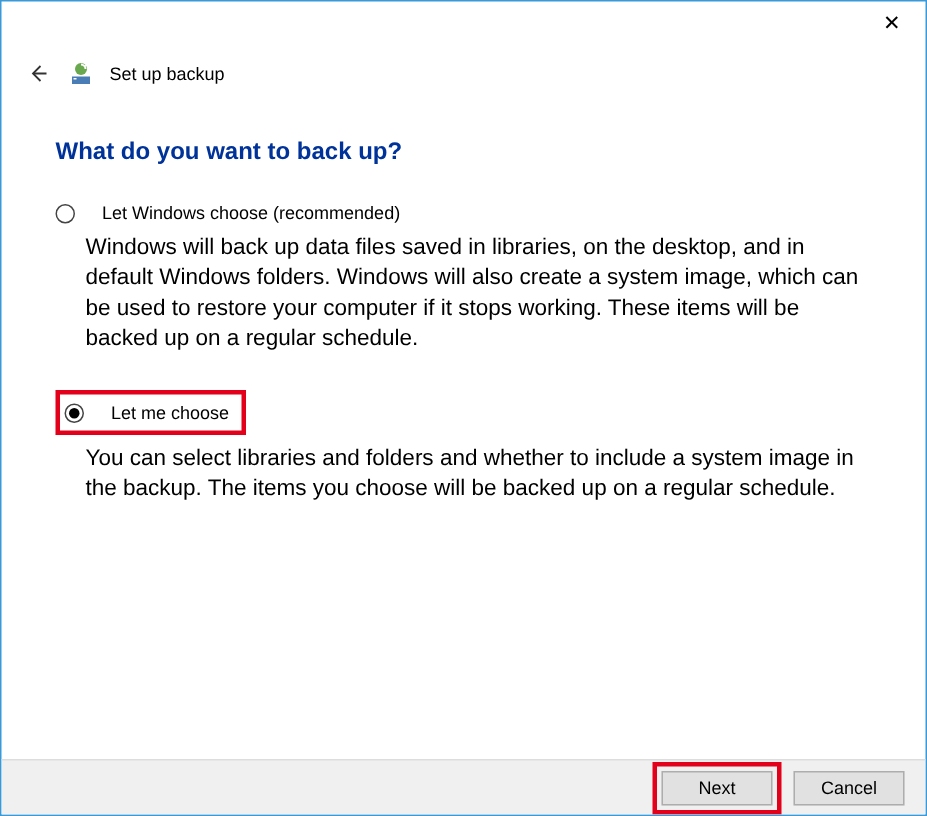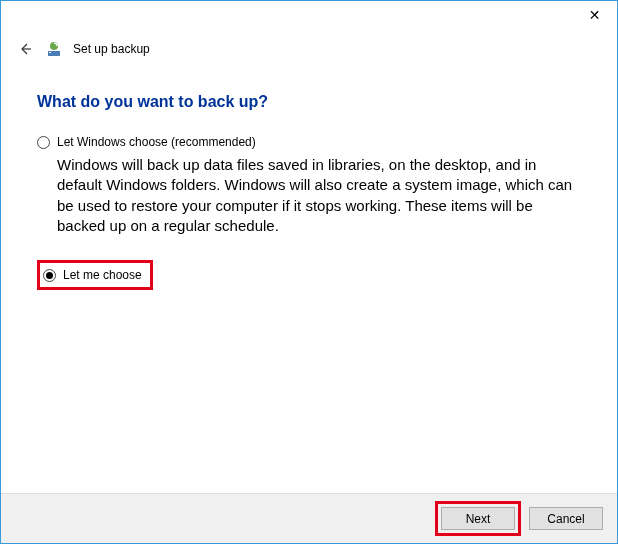--- a/index.html
+++ b/index.html
@@ -64,21 +64,21 @@
       font-size: 16px;
       font-weight: 700;
       margin-bottom: 24px;
     }
     .option {
       margin-bottom: 24px;
     }
     .option-head {
       display: flex;
       align-items: center;
-      gap: 7px;
+      gap: 18px;
       margin-bottom: 6px;
     }
     .radio {
       width: 13px;
       height: 13px;
       border: 1px solid #444;
       border-radius: 50%;
       display: inline-flex;
       align-items: center;
       justify-content: center;
@@ -105,21 +105,21 @@
     .highlight-box {
       border: 3px solid #e2001a;
       display: inline-flex;
       padding: 5px 8px 5px 3px;
     }
     .footer {
       position: absolute;
       bottom: 0;
       left: 0;
       right: 0;
-      height: 50px;
+      height: 37px;
       background: #f0f0f0;
       border-top: 1px solid #ddd;
       display: flex;
       align-items: center;
       justify-content: flex-end;
       padding-right: 14px;
       gap: 8px;
     }
     .btn {
       min-width: 74px;
@@ -176,20 +176,21 @@
     <div class="option-desc">Windows will back up data files saved in libraries, on the desktop, and in default Windows folders. Windows will also create a system image, which can be used to restore your computer if it stops working. These items will be backed up on a regular schedule.</div>
   </div>
 
   <div class="option">
     <div class="highlight-box">
       <div class="option-head" style="margin-bottom:0;text-align:center;">
         <span class="radio checked"></span>
         <span class="option-label">Let me choose</span>
       </div>
     </div>
+    <div class="option-desc" style="margin-top:6px;">You can select libraries and folders and whether to include a system image in the backup. The items you choose will be backed up on a regular schedule.</div>
   </div>
 </div>
 
 <div class="footer">
   <span class="next-wrap">
     <button class="btn">Next</button>
   </span>
   <button class="btn">Cancel</button>
 </div>
 

